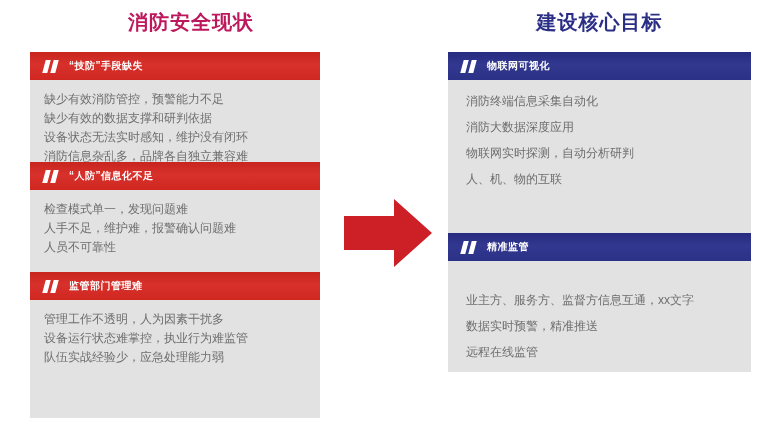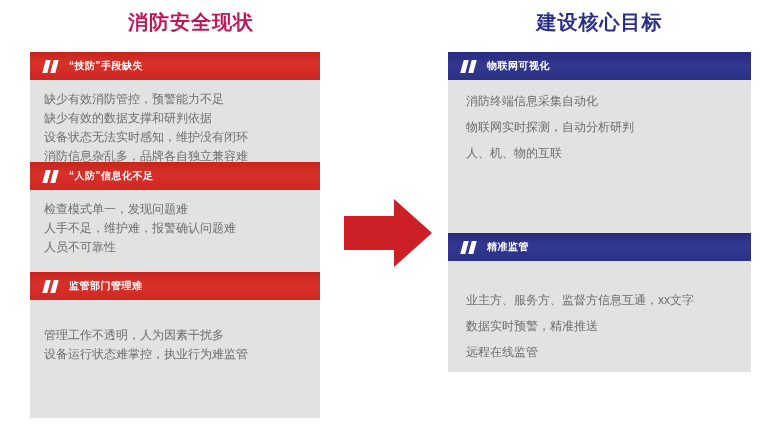--- a/index.html
+++ b/index.html
@@ -87,21 +87,21 @@
     margin: 0;
     font-size: 12px;
     color: #6e6e6e;
     line-height: 19px;
     white-space: nowrap;
   }
   .sec-body.loose { padding: 8px 0 10px 18px; }
   .sec-body.loose p { line-height: 26px; }
 
   #card-left .sec-body  { height: 82px; box-sizing: border-box; }
-  #card-left .sec-body.tall { height: 94px; margin-top: 16px; }
+  #card-left .sec-body.tall { height: 94px; }
 
   
   #arrow {
     position: absolute;
     left: 344px;
     top: 199px;
     width: 88px;
     height: 68px;
   }
 </style>
@@ -144,39 +144,41 @@
   <div class="sec-head red">
     <span class="slash-icon">
         <i class="s1"></i>
         <i class="s2"></i>
       </span>
     <span class="sec-title">监管部门管理难</span>
   </div>
   <div class="sec-body tall">
     <p>管理工作不透明，人为因素干扰多</p>
     <p>设备运行状态难掌控，执业行为难监管</p>
+    <p>队伍实战经验少，应急处理能力弱</p>
   </div>
 
 </div>
 
 <svg id="arrow" viewBox="0 0 88 68">
   <polygon points="0,17 50,17 50,0 88,34 50,68 50,51 0,51" fill="#cc2026"></polygon>
 </svg>
 
 <div class="card" id="card-right">
 
   <div class="sec-head blue">
     <span class="slash-icon">
         <i class="s1"></i>
         <i class="s2"></i>
       </span>
     <span class="sec-title">物联网可视化</span>
   </div>
   <div class="sec-body loose" style="height:153px;box-sizing:border-box;">
     <p>消防终端信息采集自动化</p>
+    <p>消防大数据深度应用</p>
     <p>物联网实时探测，自动分析研判</p>
     <p>人、机、物的互联</p>
   </div>
 
   <div class="sec-head blue">
     <span class="slash-icon">
         <i class="s1"></i>
         <i class="s2"></i>
       </span>
     <span class="sec-title">精准监管</span>

